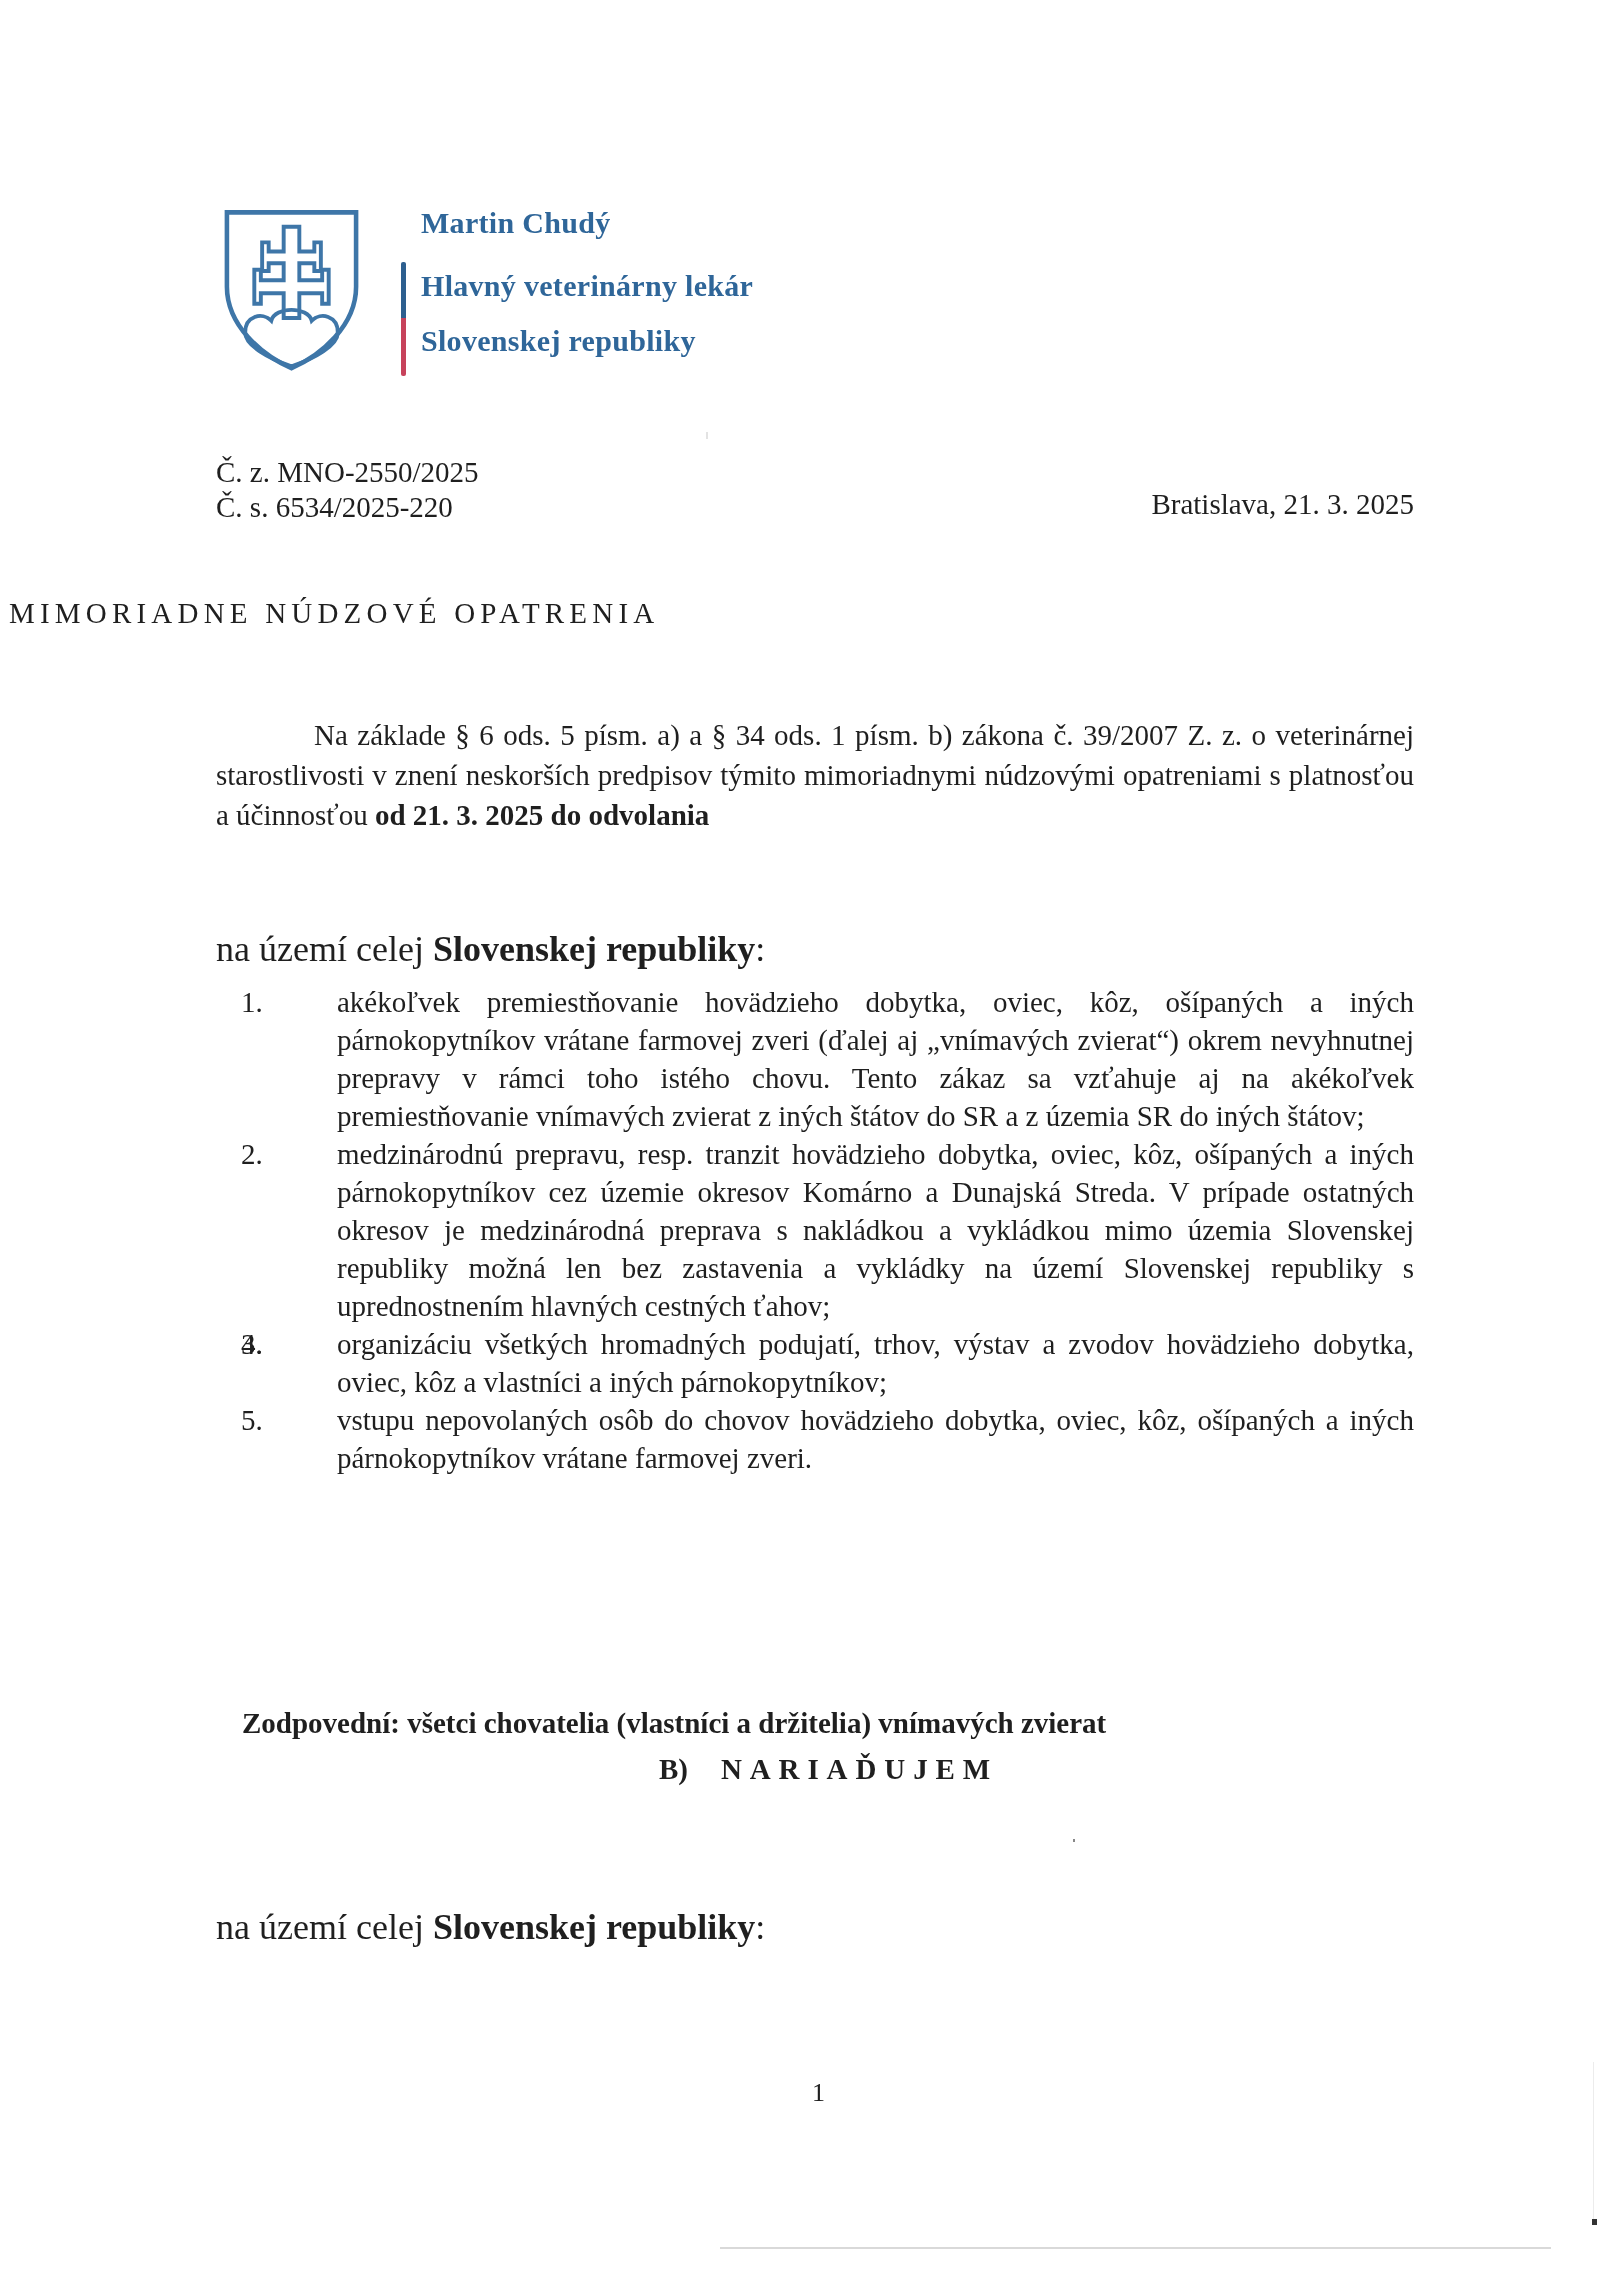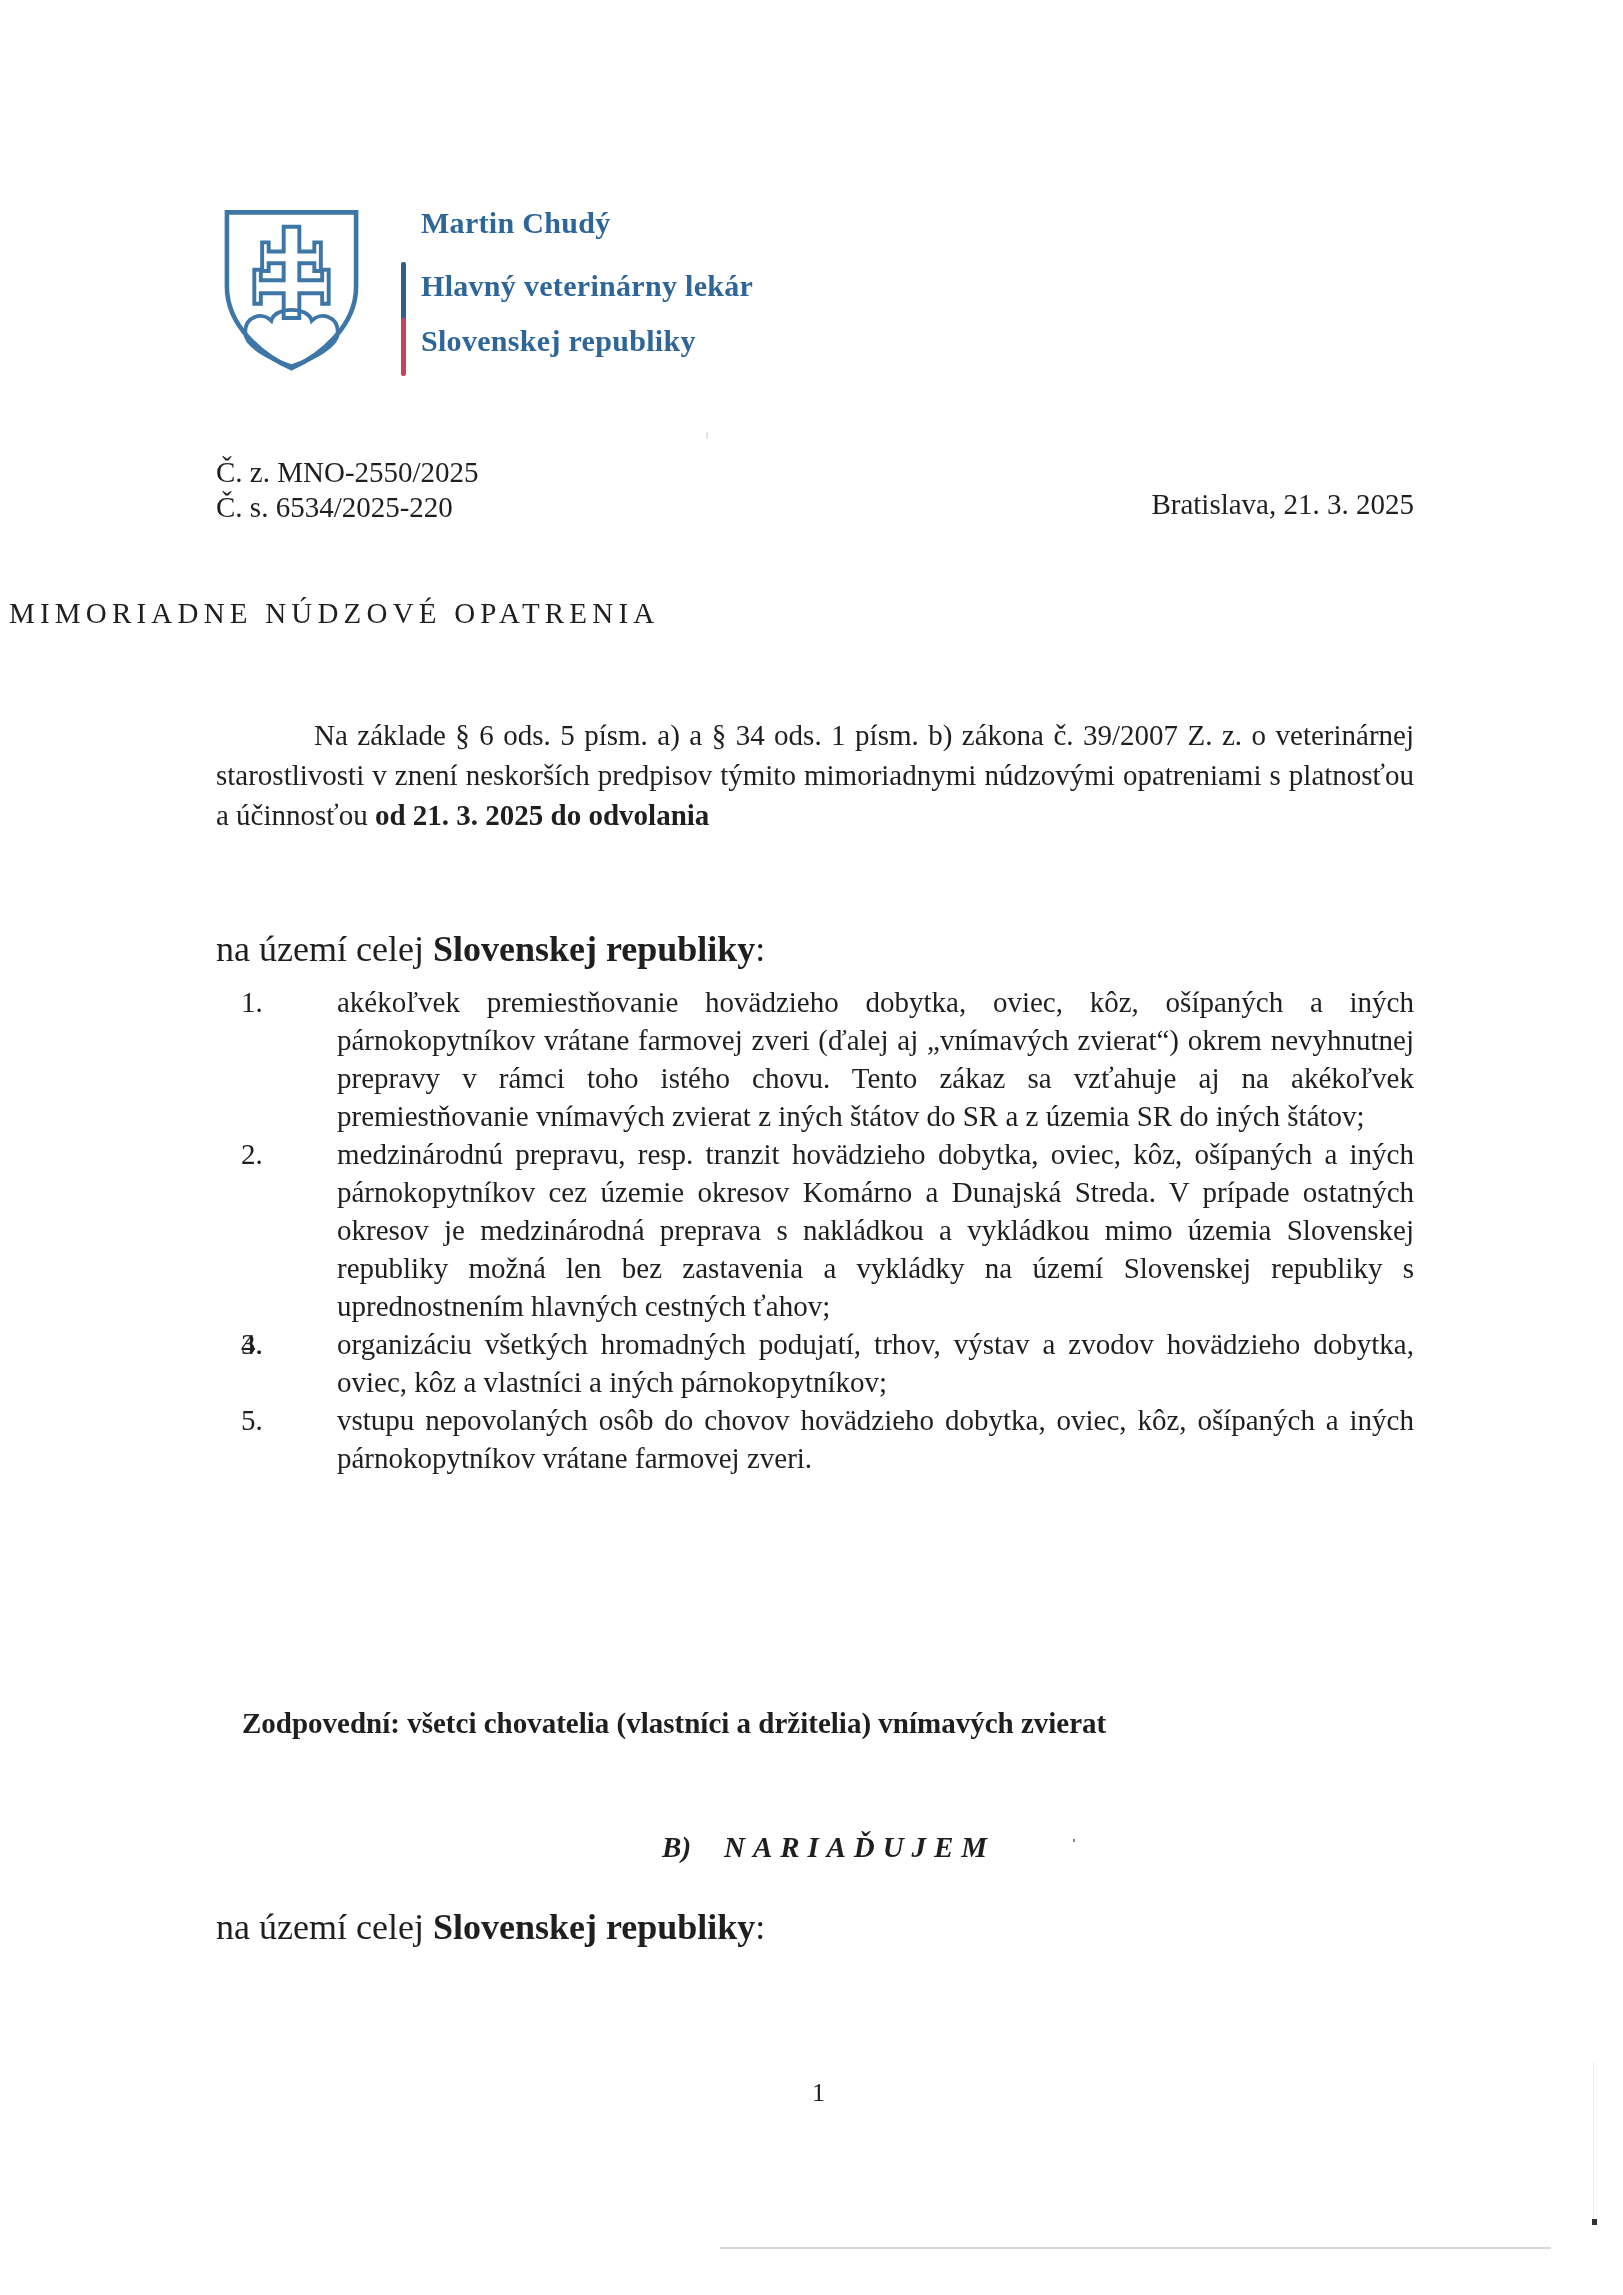--- a/index.html
+++ b/index.html
@@ -29,21 +29,21 @@
     font-size: 29px; font-weight: normal; letter-spacing: 5.2px; padding-left: 9px;
   }
 
   .para { position: absolute; left: 216px; width: 1198px; font-size: 29px; line-height: 40px; text-align: justify; text-align-last: left; margin-top: 44px; }
   .intro { top: 671px; text-indent: 98px; }
 
   .section-h { position: absolute; left: 0; right: 0; text-align: center; font-size: 29px; font-weight: bold; white-space: nowrap; }
   .section-h .letter { display: inline-block; margin-right: 33px; letter-spacing: 0; }
   .section-h .word { letter-spacing: 7.9px; }
   .secA { top: 853px; padding-left: 26px; }
-  .secB { top: 1831px; padding-left: 34px; font-style: italic; }
+  .secB { top: 1753px; padding-left: 34px; }
 
   .scope { position: absolute; left: 216px; font-size: 36px; white-space: nowrap; }
   .scopeA { top: 928px; } .scopeB { top: 1906px; }
 
   ol.items { position: absolute; left: 216px; top: 983px; width: 1198px; margin: 0; padding: 0; list-style: none; font-size: 29px; line-height: 38px; }
   ol.items li { position: relative; padding-left: 121px; text-align: justify; text-align-last: left; }
   ol.items li .num { position: absolute; left: 25px; top: 0; }
   ol.items li + li { margin-top: 0; }
 
   .resp { position: absolute; left: 242px; top: 1707px; font-size: 29px; font-weight: bold; white-space: nowrap; }

